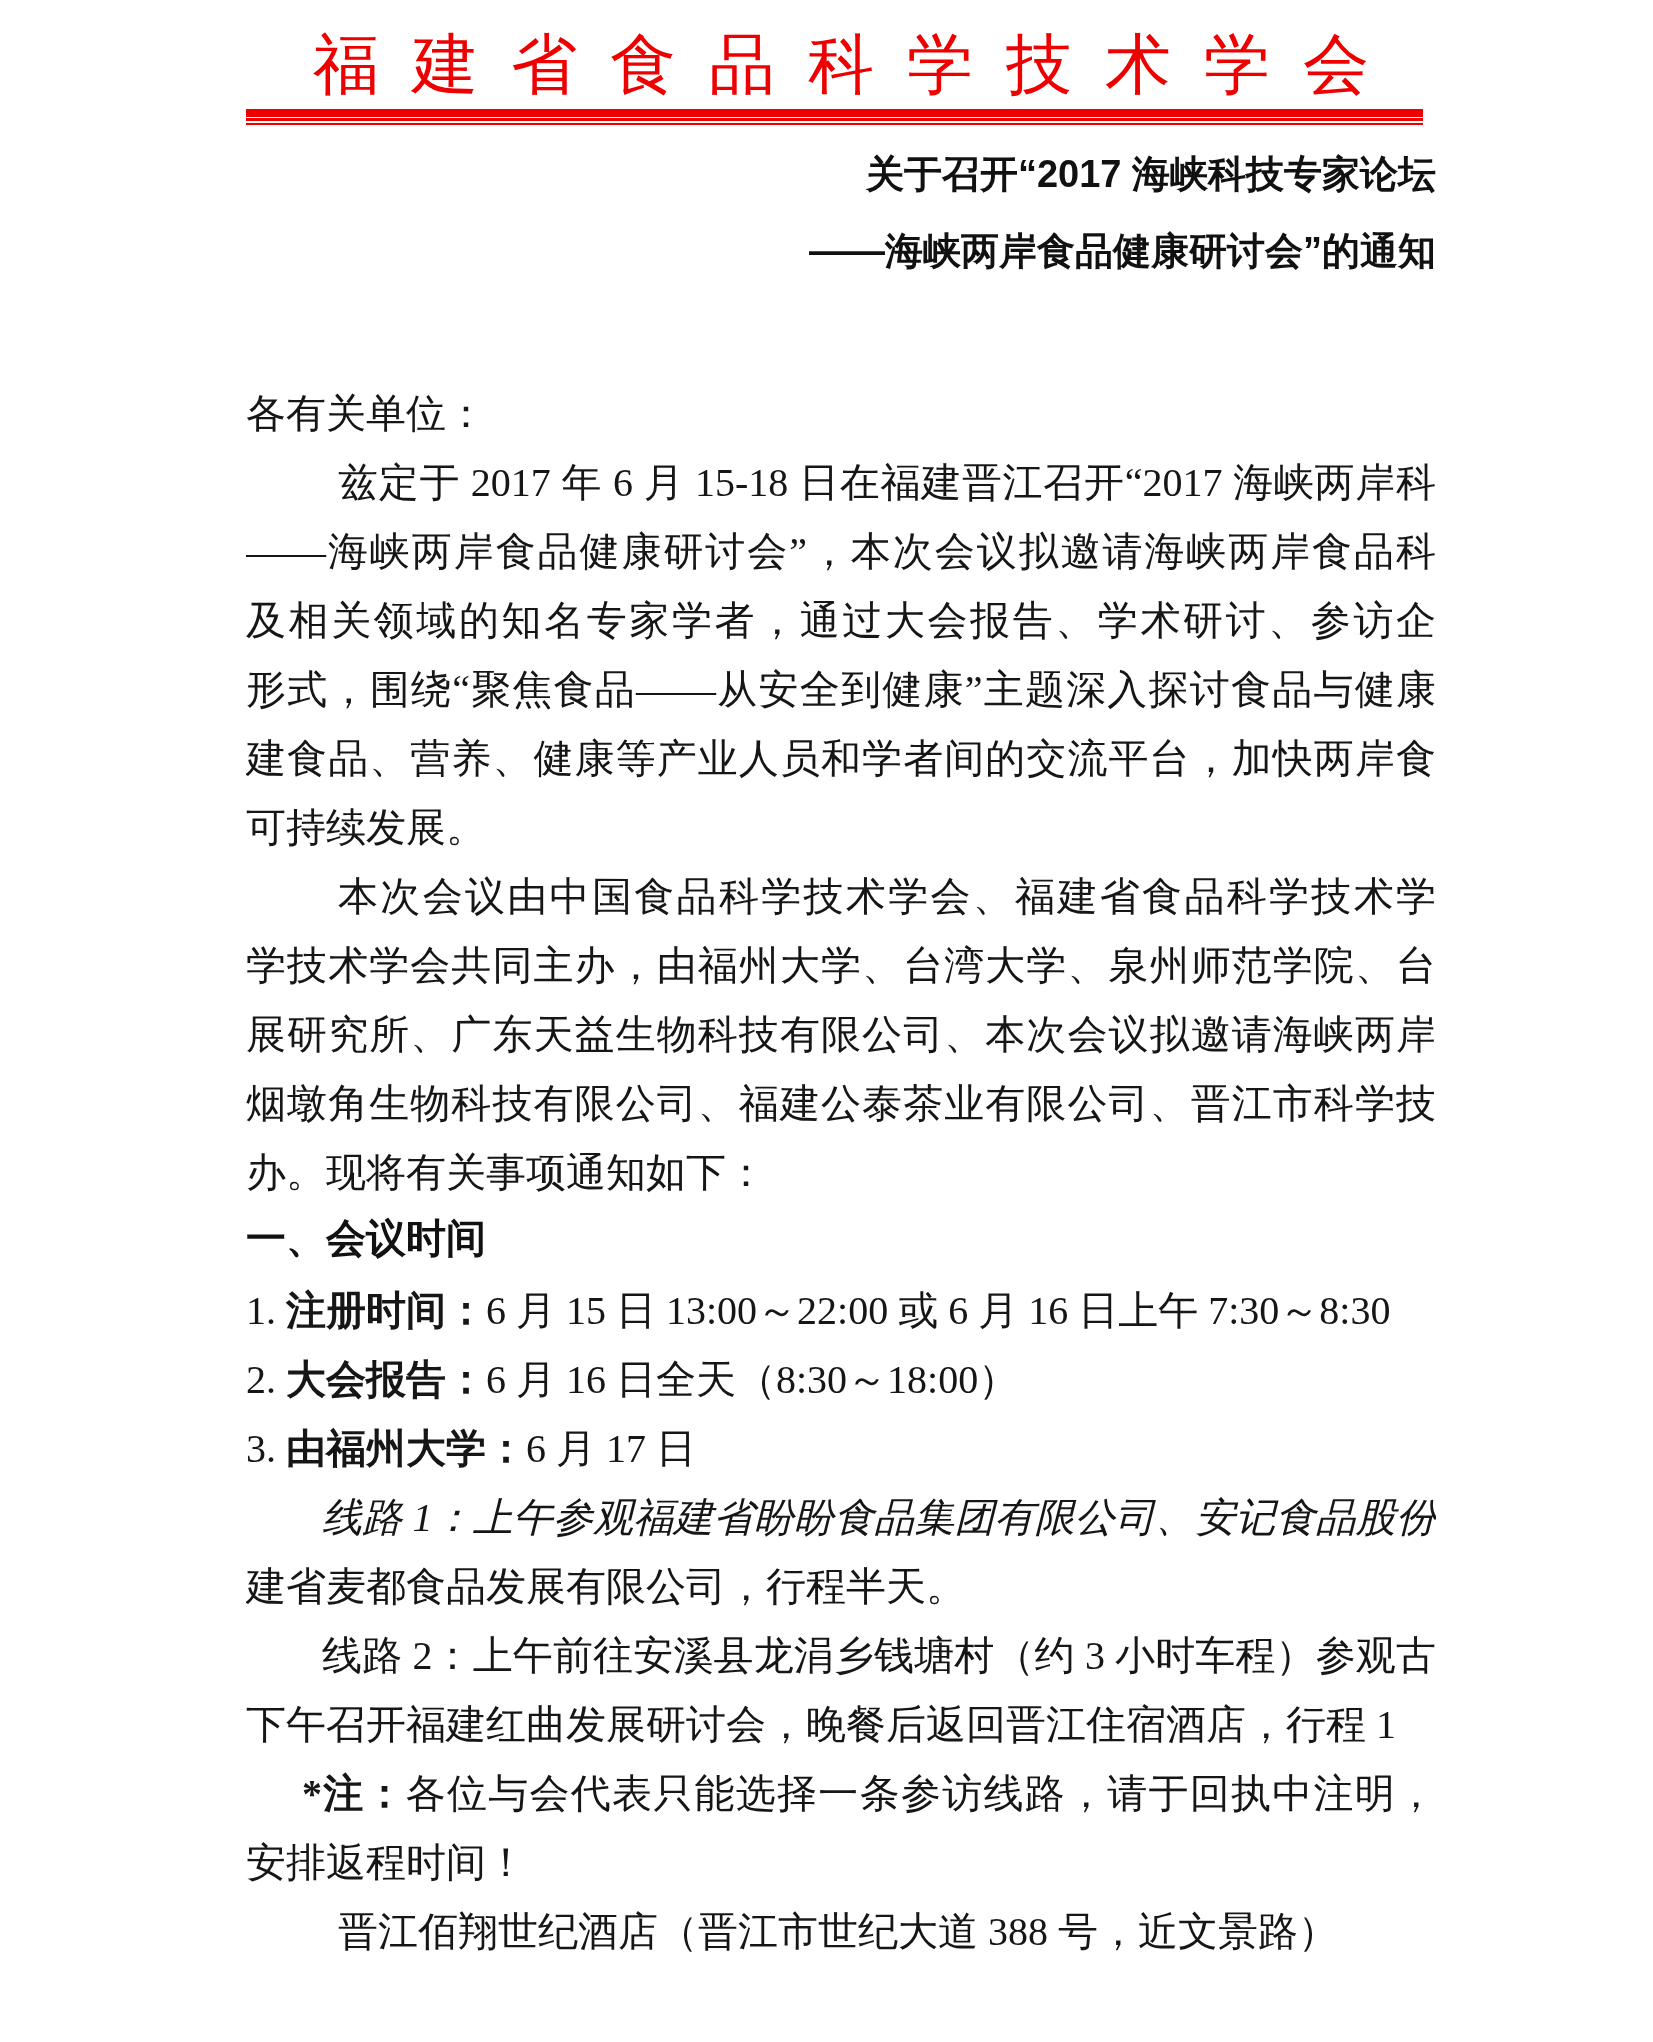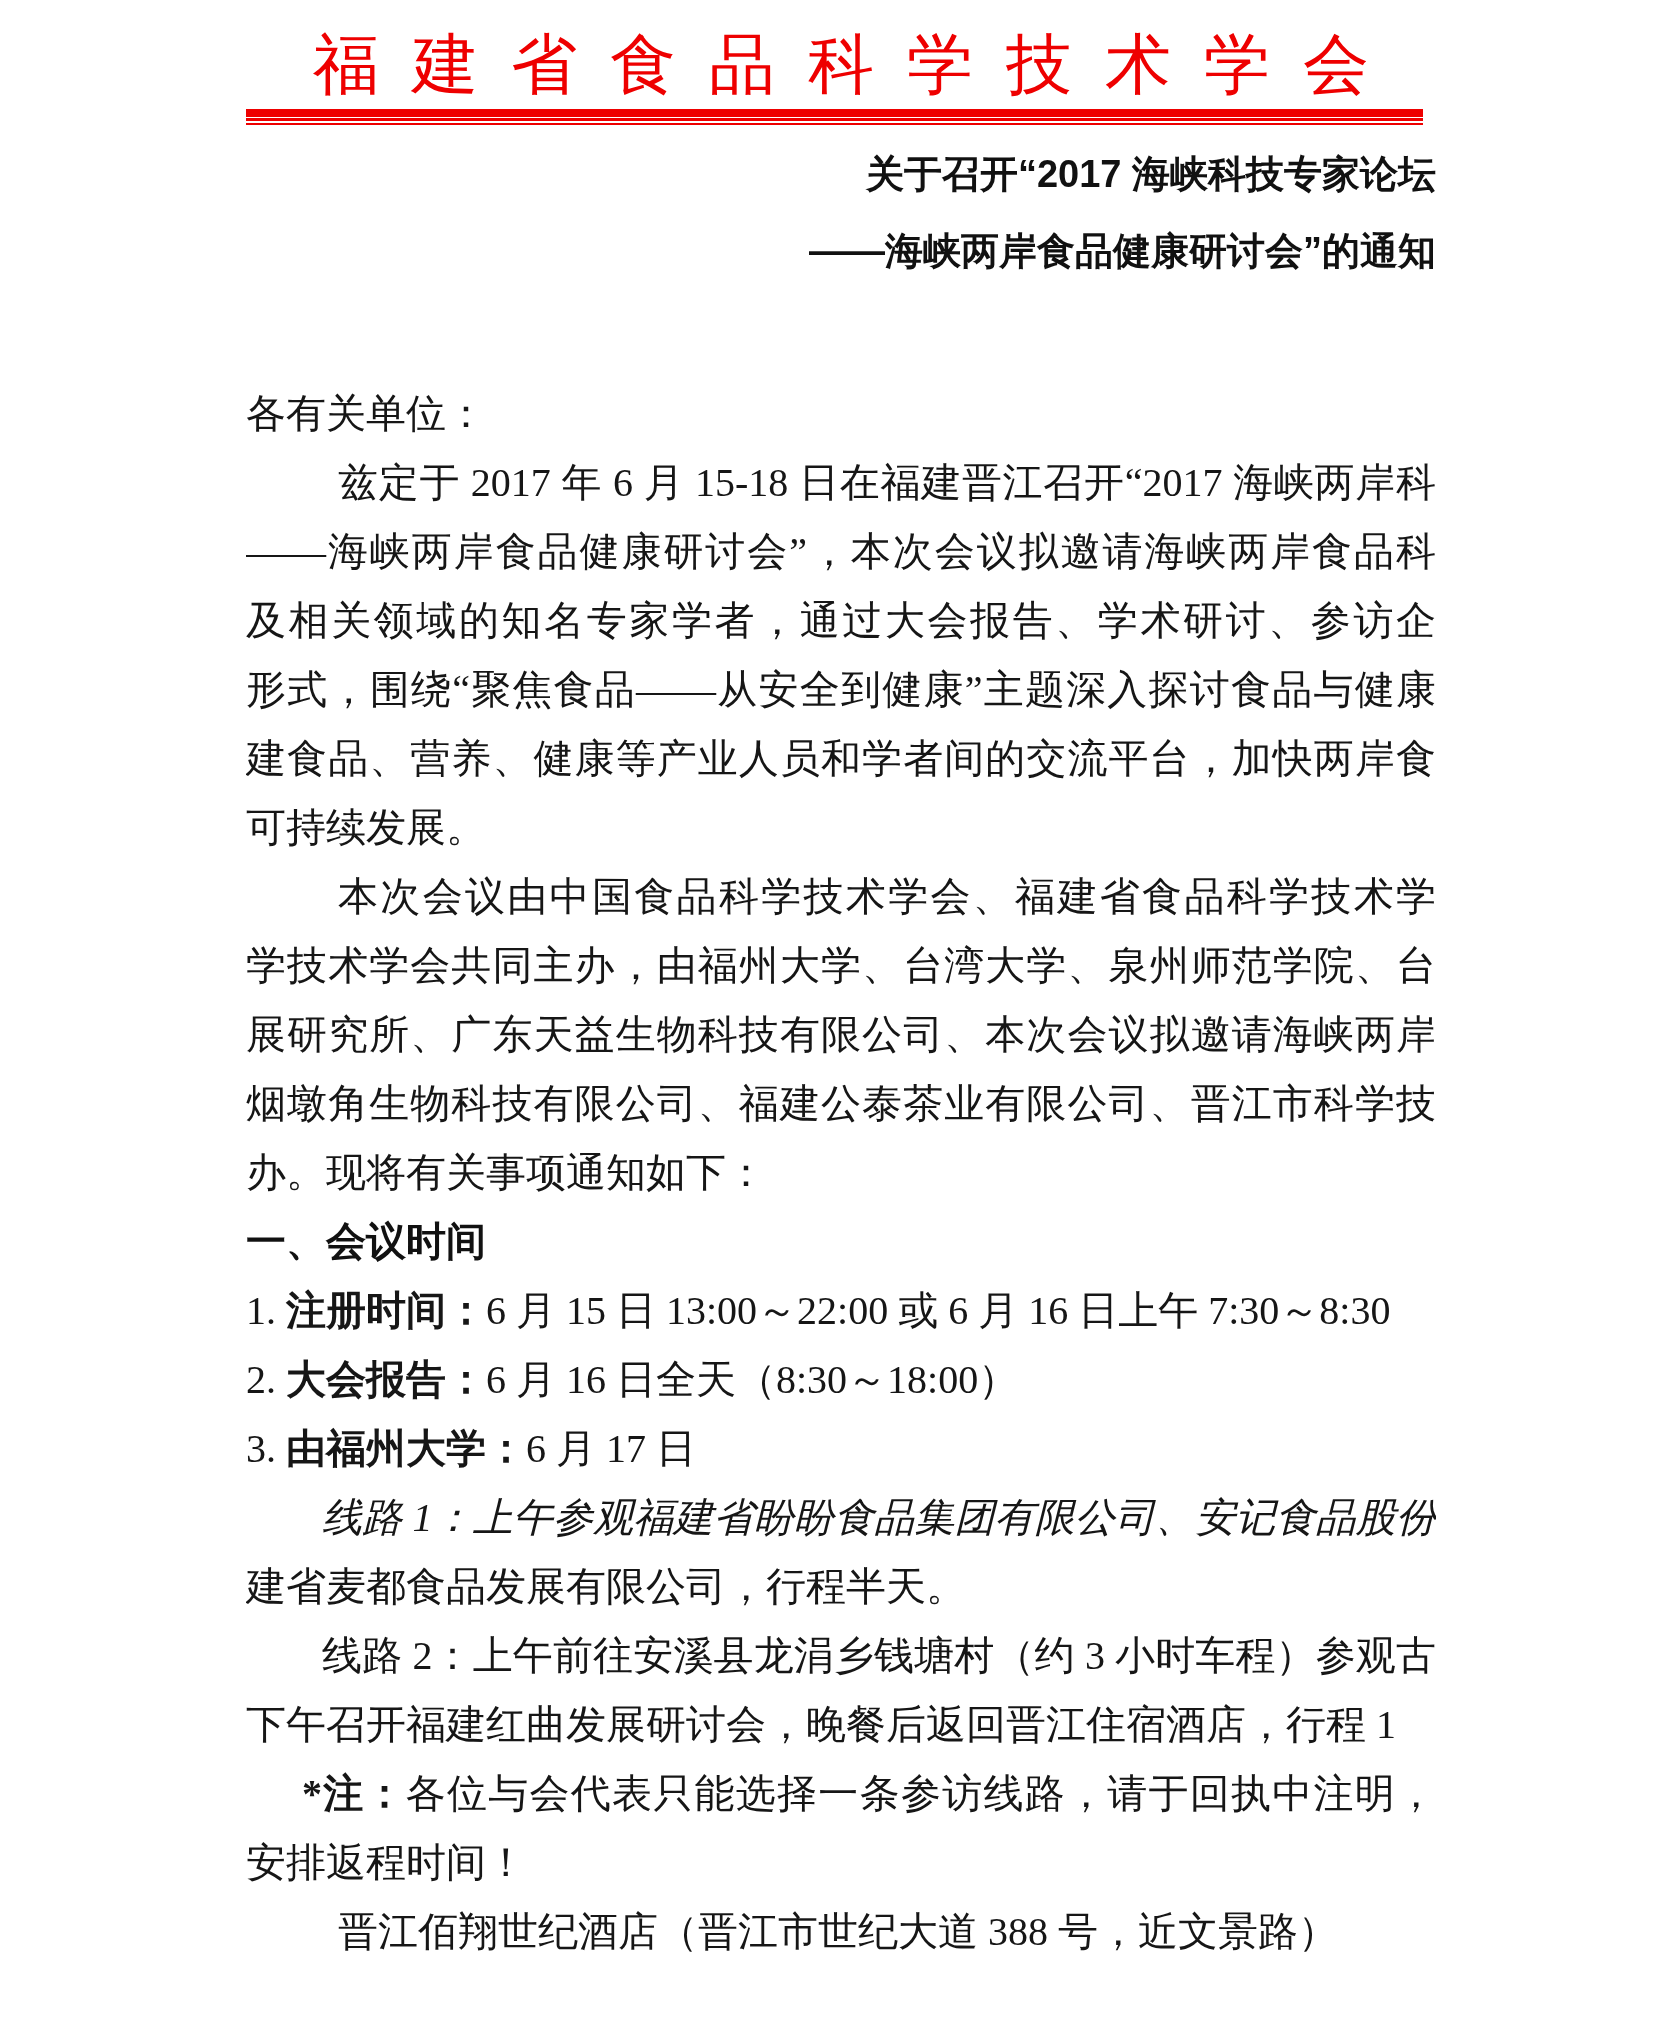--- a/index.html
+++ b/index.html
@@ -47,21 +47,21 @@
     height: 69px;
     line-height: 69px;
     overflow: hidden;
   }
   .just {
     text-align: justify;
     text-align-last: justify;
     text-justify: inter-character;
   }
   .heading {
-    font-family: Liberation Sans, sans-serif;
+    font-family: Liberation Mono, monospace;
     color: #111111;
   }
   .b { font-weight: 700; }
 </style>
 </head>
 <body>
 
 <div class="page">
   <div class="content">
 

